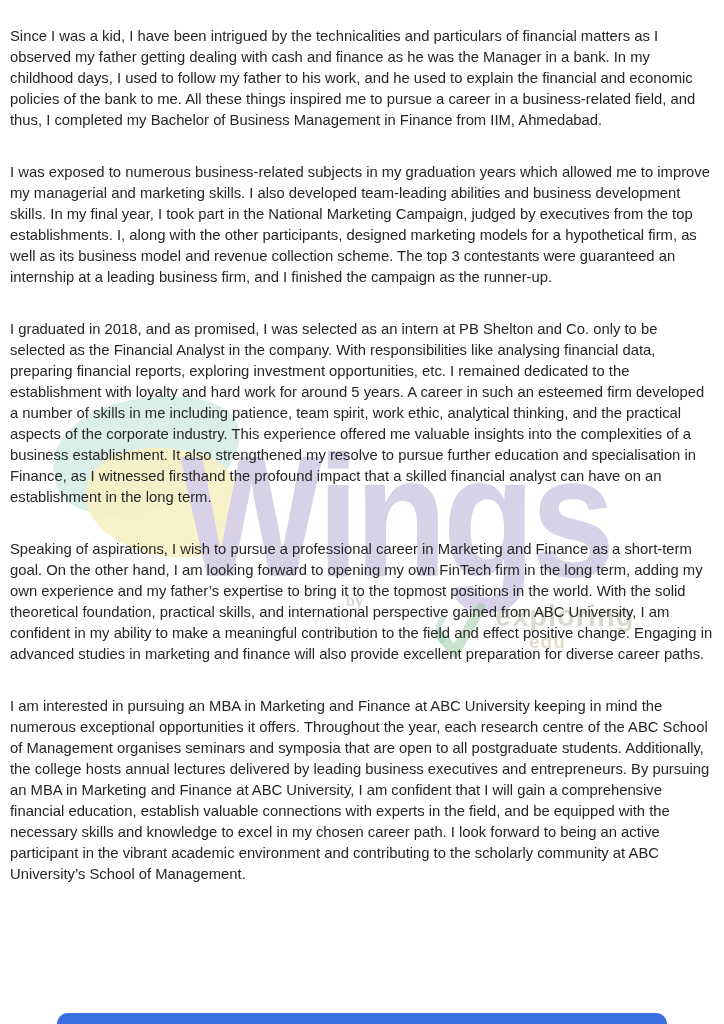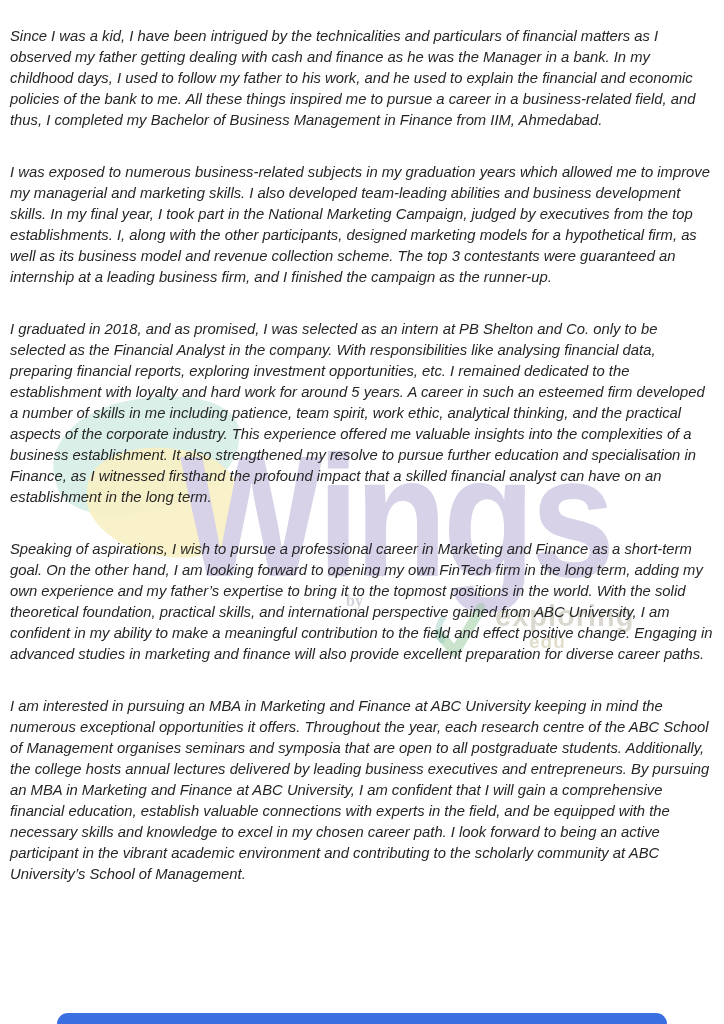--- a/index.html
+++ b/index.html
@@ -66,21 +66,21 @@
   
   .content {
     position: relative;
     z-index: 1;
     padding: 26px 8px 0 10px;
     font-size: 14.8px;
     line-height: 21px;
     color: #262626;
     text-align: left;
   }
-  .content p { margin: 0 0 31px 0; font-style: italic; }
+  .content p { margin: 0 0 31px 0; }
 
   
   .bottom-bar {
     position: absolute;
     left: 57px; bottom: 0;
     width: 610px; height: 11px;
     background: #3a6fe2;
     border-radius: 12px 12px 0 0;
     z-index: 2;
   }

